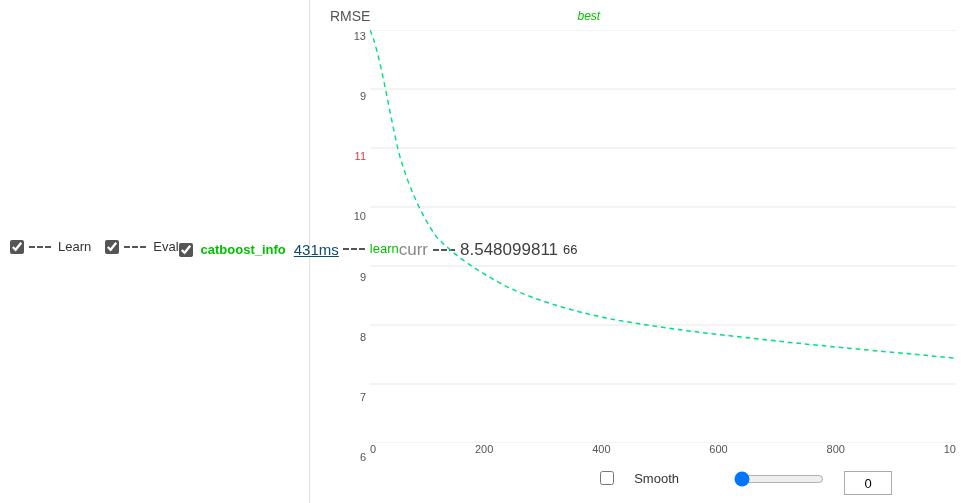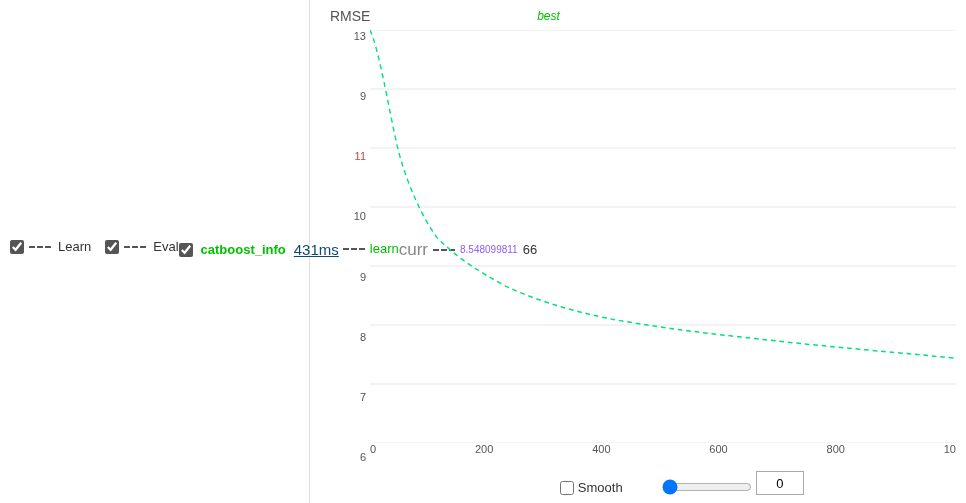--- a/index.html
+++ b/index.html
@@ -20,33 +20,33 @@
     .info-name { color: #00c000; font-size: 13px; font-weight: bold; }
     .info-time { color: #0c4a6e; font-size: 15px; margin-left: auto; text-decoration: underline; }
 
     .learn-row { display: flex; align-items: center; gap: 5px; margin-bottom: 6px; padding-left: 4px; }
     .learn-dash { display: inline-block; width: 22px; border-top: 2px dashed #555; }
     .learn-label { color: #00c000; font-size: 13px; }
 
     .curr-row { display: flex; align-items: center; gap: 5px; margin-bottom: 4px; padding-left: 0px; }
     .curr-label { color: #888; font-size: 17px; }
     .curr-dash { display: inline-block; width: 22px; border-top: 2px dashed #555; }
-    .curr-value { color: #8b5cf6; font-size: 10px; }
+    .curr-value { color: #404040; font-size: 17px; }
     .curr-num { color: #333; font-size: 13px; margin-left: auto; }
 
     .best-label { color: #00c000; font-size: 12px; margin-bottom: 8px; font-style: italic; }
 
     .divider { border: none; border-top: 1px solid #d0d0d0; margin: 8px 0; }
 
     .bottom-controls { margin-top: auto; display: flex; flex-direction: column; gap: 8px; }
 
     .control-row { display: flex; align-items: center; gap: 10px; }
     .control-label { font-size: 13px; color: #333; min-width: 80px; }
 
-    .smooth-row { display: flex; align-items: flex-end; gap: 4px; }
+    .smooth-row { display: flex; align-items: flex-start; gap: 20px; }
     .slider-container { display: flex; align-items: center; }
     input[type=range] { width: 90px; height: 16px; }
     .smooth-input { width: 48px; height: 24px; border: 1px solid #aaa; text-align: center; font-size: 13px; padding: 2px; }
 
     
     .chart-area { flex: 1; position: relative; padding: 10px 10px 30px 10px; }
     .chart-title { position: absolute; top: 8px; left: 20px; font-size: 14px; color: #555; }
 
     .chart-wrapper { position: absolute; top: 30px; left: 30px; right: 10px; bottom: 40px; }
 

